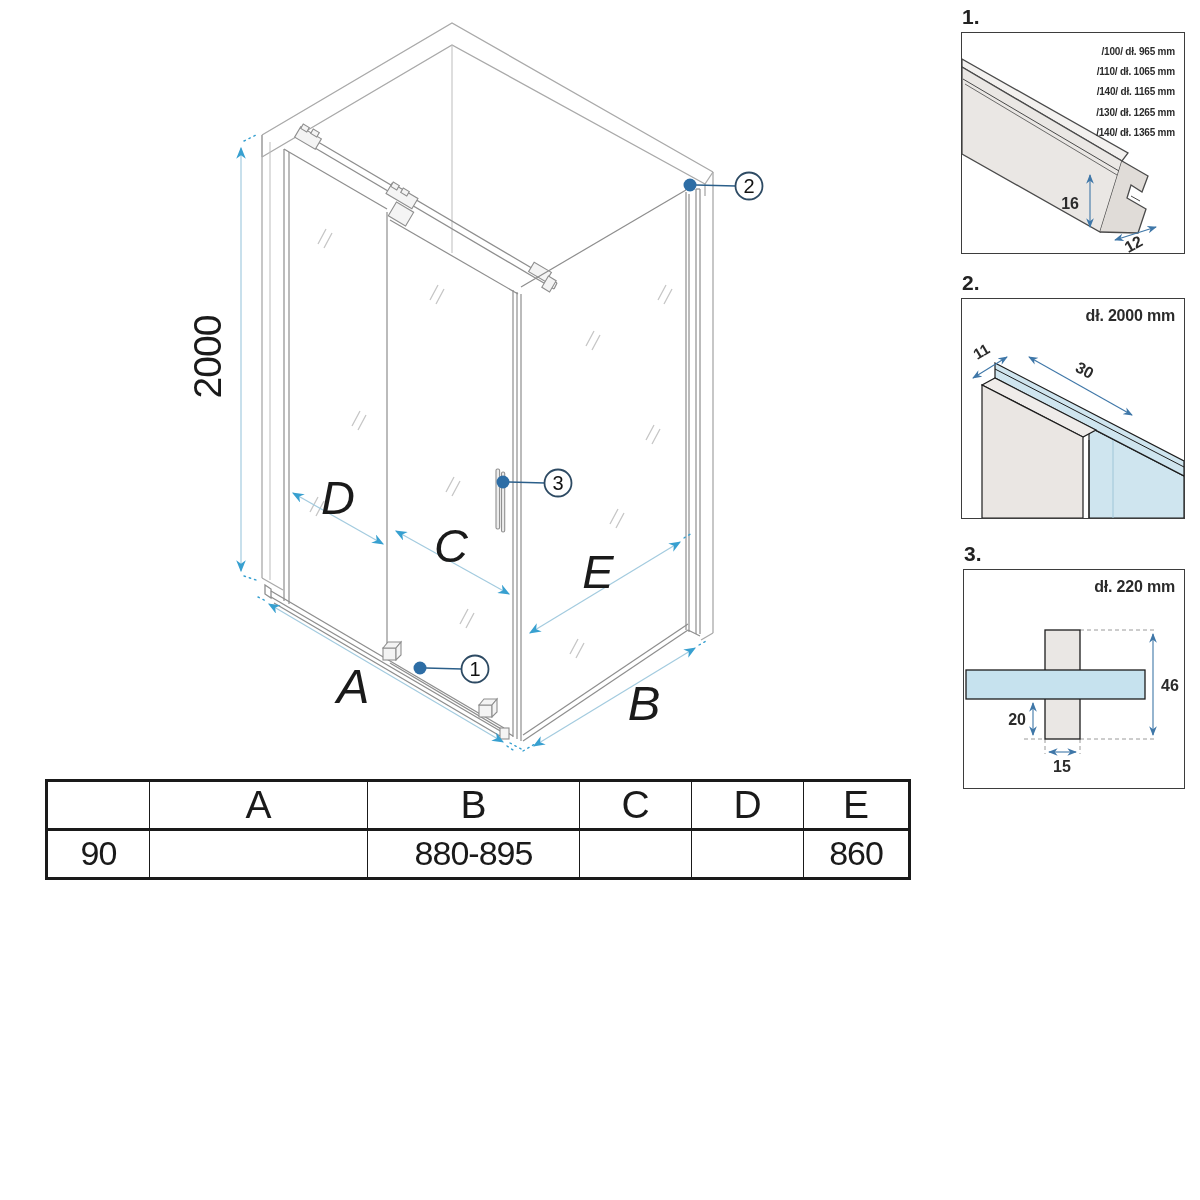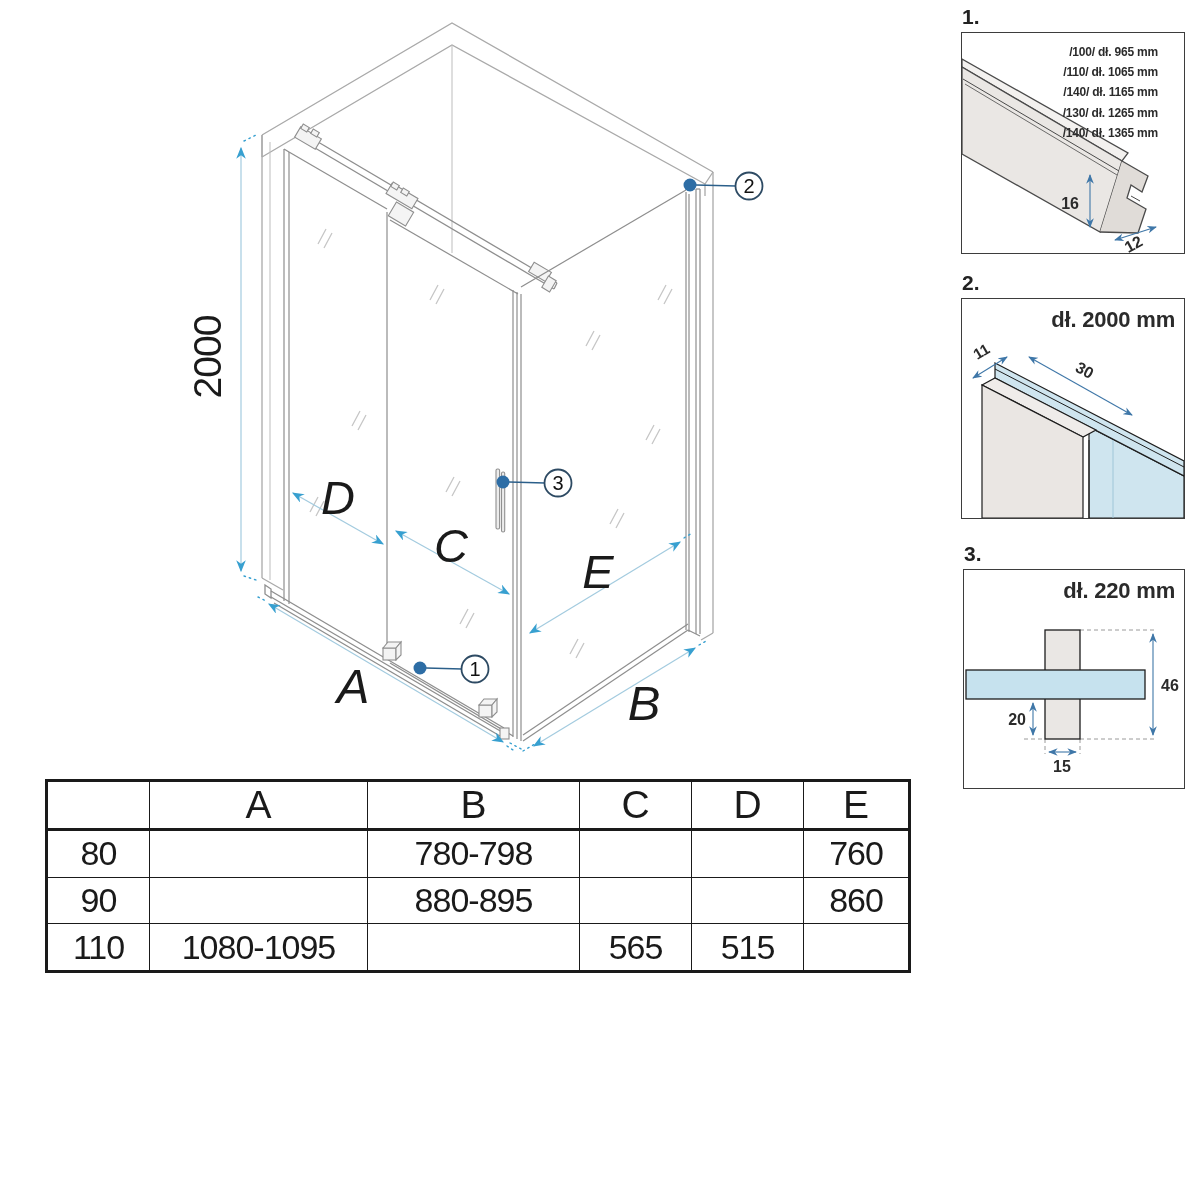--- a/index.html
+++ b/index.html
@@ -4,22 +4,22 @@
 <style>
   html,body{margin:0;padding:0;background:#ffffff;}
   body{width:1200px;height:1200px;position:relative;font-family:"Liberation Sans",sans-serif;color:#1a1a1a;overflow:hidden;}
   svg text{font-family:"Liberation Sans",sans-serif;}
   .main-svg{position:absolute;left:0;top:0;}
   
   .panel{position:absolute;width:222px;}
   .panel-label{font-size:21px;font-weight:700;color:#222;margin:0 0 4px 1px;line-height:22px;}
   .panel-box{position:relative;border:1.6px solid #3d3d3d;background:#fff;}
   .panel-box svg{display:block;}
-  .panel-len{position:absolute;top:8px;right:9px;font-size:22px;font-weight:700;color:#2b2b2b;letter-spacing:-0.2px;}
-  .panel-lines{position:absolute;top:9px;right:26px;text-align:right;font-size:12px;font-weight:700;color:#2b2b2b;line-height:20.2px;letter-spacing:-0.2px;}
+  .panel-len{position:absolute;top:8px;right:9px;font-size:16px;font-weight:700;color:#2b2b2b;letter-spacing:-0.2px;}
+  .panel-lines{position:absolute;top:9px;right:9px;text-align:right;font-size:10px;font-weight:700;color:#2b2b2b;line-height:20.2px;letter-spacing:-0.2px;}
   
   .size-table{position:absolute;left:45px;top:779px;border-collapse:collapse;table-layout:fixed;background:#fff;}
   .size-table td,.size-table th{border:1.5px solid #1a1a1a;text-align:center;vertical-align:middle;padding:0;height:45.8px;font-weight:400;}
   .size-table{border:3px solid #1a1a1a;}
   .size-table thead th{border-bottom:3.5px solid #1a1a1a;font-size:39px;}
   .size-table td{font-size:34px;letter-spacing:-1px;}
   .col0{width:103px;} .colA{width:218px;} .colB{width:212px;} .colC{width:112px;} .colD{width:112px;} .colE{width:106px;}
 </style>
 </head>
 <body>
@@ -298,37 +298,21 @@
       <th></th>
       <th>A</th>
       <th>B</th>
       <th>C</th>
       <th>D</th>
       <th>E</th>
     </tr>
   </thead>
   <tbody>
     <tr>
-      <td>80</td>
-      <td></td>
-      <td>780-798</td>
-      <td></td>
-      <td></td>
-      <td>760</td>
-    </tr>
-    <tr>
       <td>90</td>
       <td></td>
       <td>880-895</td>
       <td></td>
       <td></td>
       <td>860</td>
     </tr>
-    <tr>
-      <td>110</td>
-      <td>1080-1095</td>
-      <td></td>
-      <td>565</td>
-      <td>515</td>
-      <td></td>
-    </tr>
   </tbody>
 </table>
 
 </body></html>

